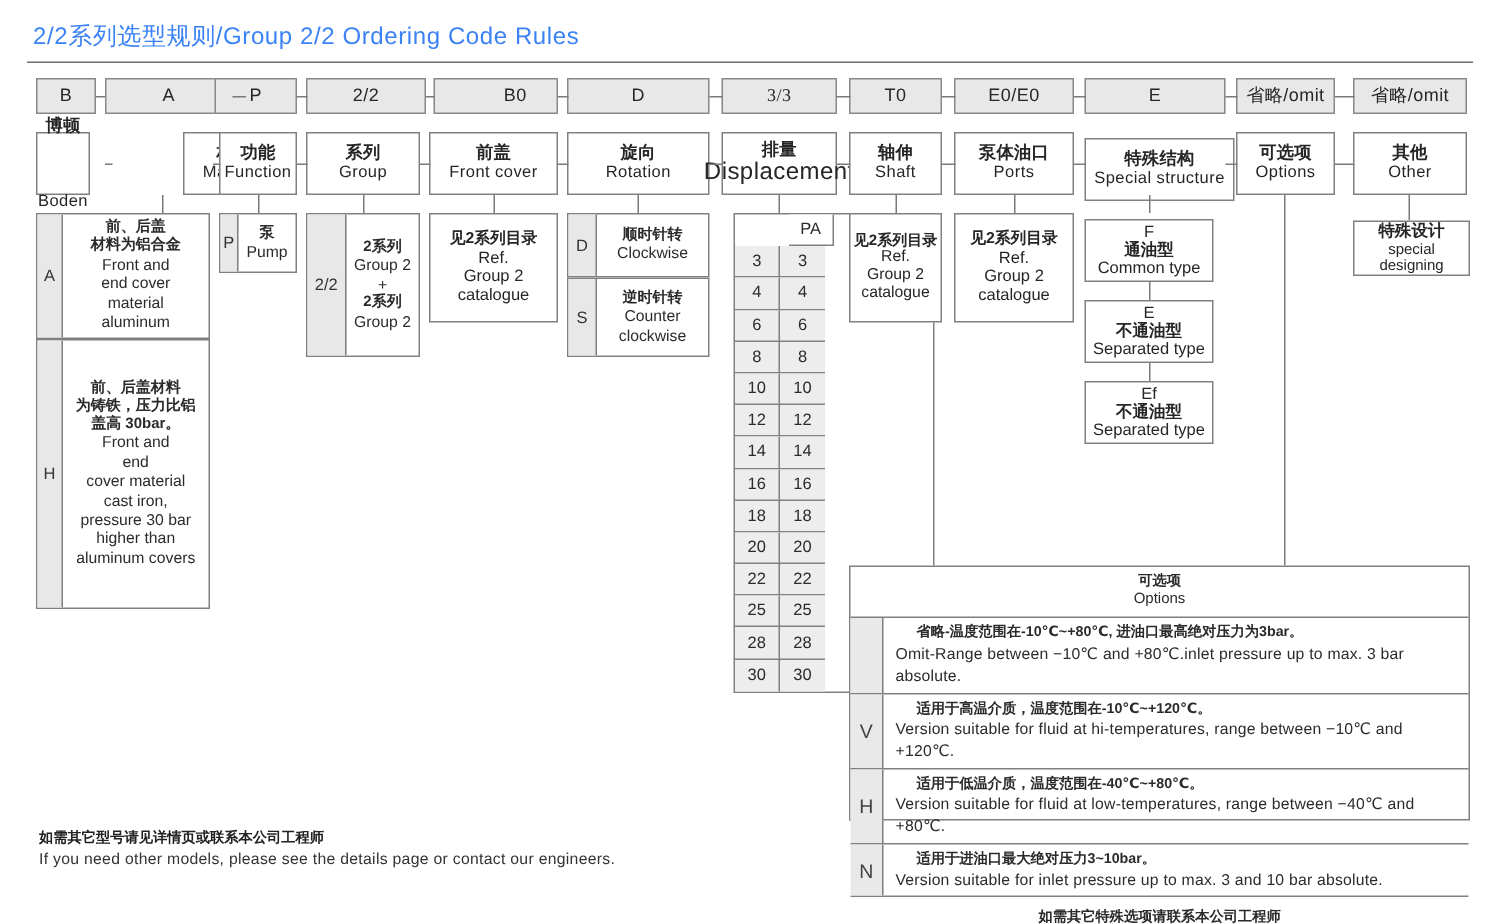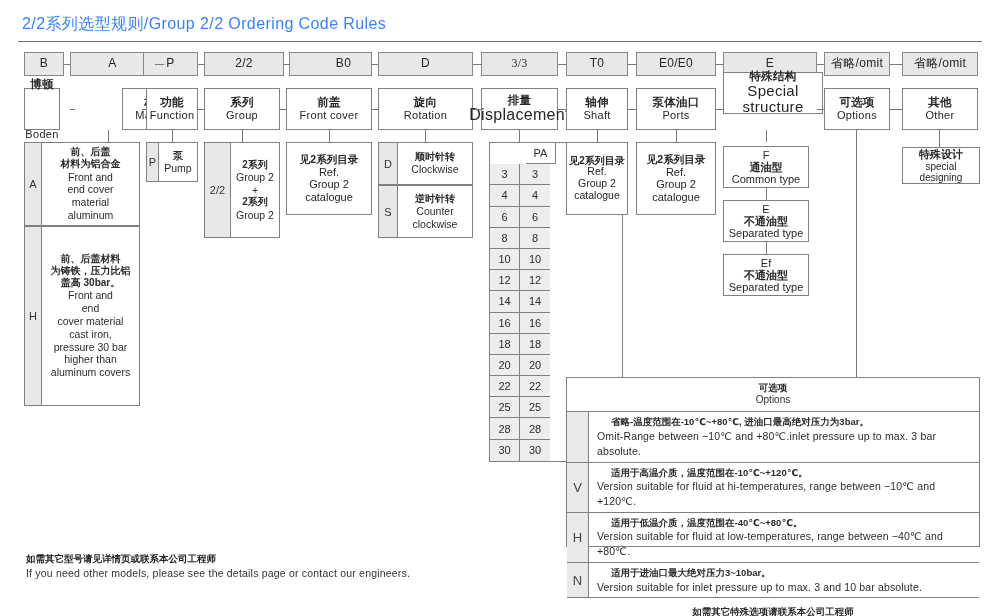--- a/index.html
+++ b/index.html
@@ -195,23 +195,23 @@
     <span class="en" style="font-size:16px">Displacement</span>
   </div>
 <div class="box namebox" style="left:566px; top:88px; width:62px; height:42px;">
     <span class="cn">轴伸</span>
     <span class="en">Shaft</span>
   </div>
 <div class="box namebox" style="left:636px; top:88px; width:80px; height:42px;">
     <span class="cn">泵体油口</span>
     <span class="en">Ports</span>
   </div>
-<div class="box namebox" style="left:723px; top:72px; width:100px; height:42px;">
+<div class="box namebox" style="left:723px; top:92px; width:100px; height:42px;">
     <span class="cn">特殊结构</span>
-    <span class="en" style="font-size:15px">Special structure</span>
+    <span class="en" style="font-size:11px">Special structure</span>
   </div>
 <div class="box namebox" style="left:824px; top:88px; width:66px; height:42px;">
     <span class="cn">可选项</span>
     <span class="en">Options</span>
   </div>
 <div class="box namebox" style="left:902px; top:88px; width:76px; height:42px;">
     <span class="cn">其他</span>
     <span class="en">Other</span>
   </div>
 

